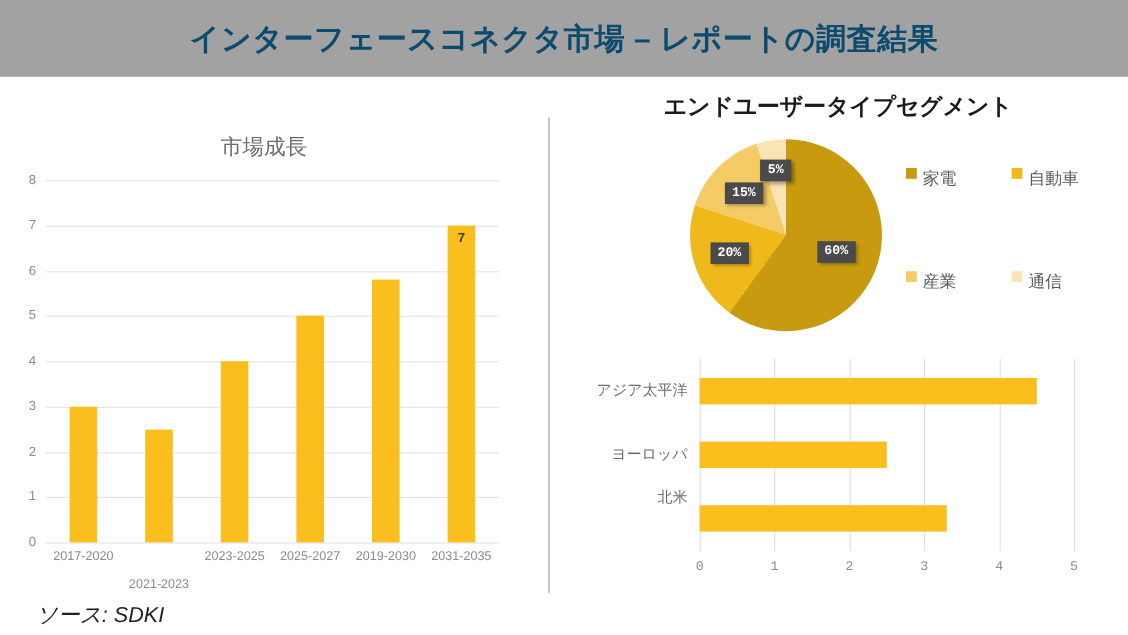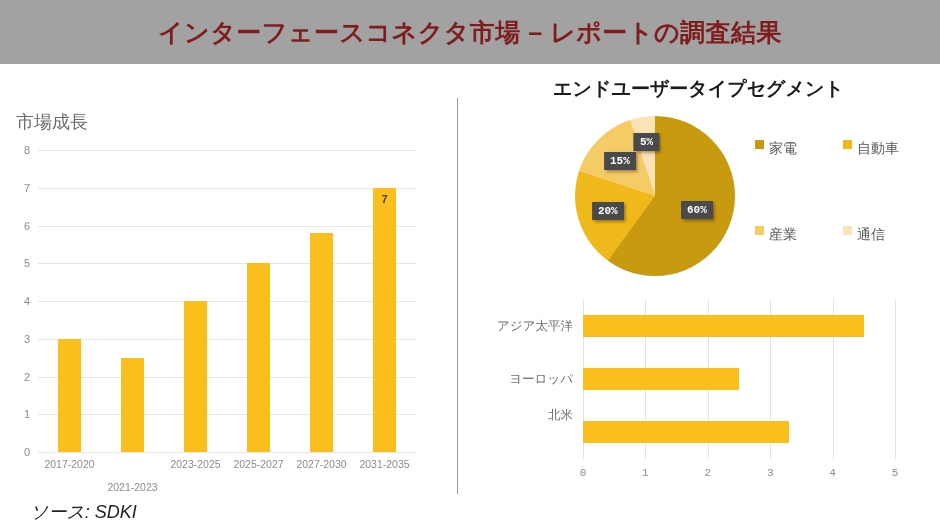--- a/index.html
+++ b/index.html
@@ -22,21 +22,21 @@
   #header-bar {
     position: absolute;
     left: 0; top: 0;
     width: 940px; height: 64px;
     background: #a2a2a2;
     display: flex;
     align-items: center;
     justify-content: center;
   }
   #header-title {
-    color: #7f1d1d;
+    color: #0c4a6e;
     font-size: 25px;
     font-weight: bold;
     letter-spacing: 0.5px;
     white-space: nowrap;
   }
 
   
   #panel-divider {
     position: absolute;
     left: 457px; top: 98px;
@@ -45,22 +45,23 @@
   }
 
   
   #left-panel {
     position: absolute;
     left: 0; top: 64px;
     width: 457px; height: 465px;
   }
   #left-chart-title {
     position: absolute;
-    left: 16px; top: 46px;
+    left: 0; top: 46px;
     width: 440px;
+    text-align: center;
     font-size: 18px;
     color: #6b6b6b;
   }
   #vbar-plot {
     position: absolute;
     left: 38px; top: 86px;
     width: 378px; height: 302px;
   }
   .vgridline {
     position: absolute;
@@ -252,21 +253,21 @@
         </div>
         <div class="vbar" style="left: 20px; height: 113.25px; background: rgb(250, 191, 29);"></div>
         <div class="vxtick" style="left: 31.5px;">2017-2020</div>
         <div class="vbar" style="left: 83px; height: 94.375px; background: rgb(250, 191, 29);"></div>
         <div class="vxtick" style="left: 94.5px; margin-top: 23px;">2021-2023</div>
         <div class="vbar" style="left: 146px; height: 151px; background: rgb(250, 191, 29);"></div>
         <div class="vxtick" style="left: 157.5px;">2023-2025</div>
         <div class="vbar" style="left: 209px; height: 188.75px; background: rgb(250, 191, 29);"></div>
         <div class="vxtick" style="left: 220.5px;">2025-2027</div>
         <div class="vbar" style="left: 272px; height: 218.95px; background: rgb(250, 191, 29);"></div>
-        <div class="vxtick" style="left: 283.5px;">2027-2030</div>
+        <div class="vxtick" style="left: 283.5px;">2019-2030</div>
         <div class="vbar" style="left: 335px; height: 264.25px; background: rgb(250, 191, 29);">
           <div class="vbar-label">7</div>
         </div>
         <div class="vxtick" style="left: 346.5px;">2031-2035</div>
       </div>
     <div id="source-note">ソース: SDKI</div>
   </div>
 
   <div id="right-panel">
     <div id="pie-title">エンドユーザータイプセグメント</div>

